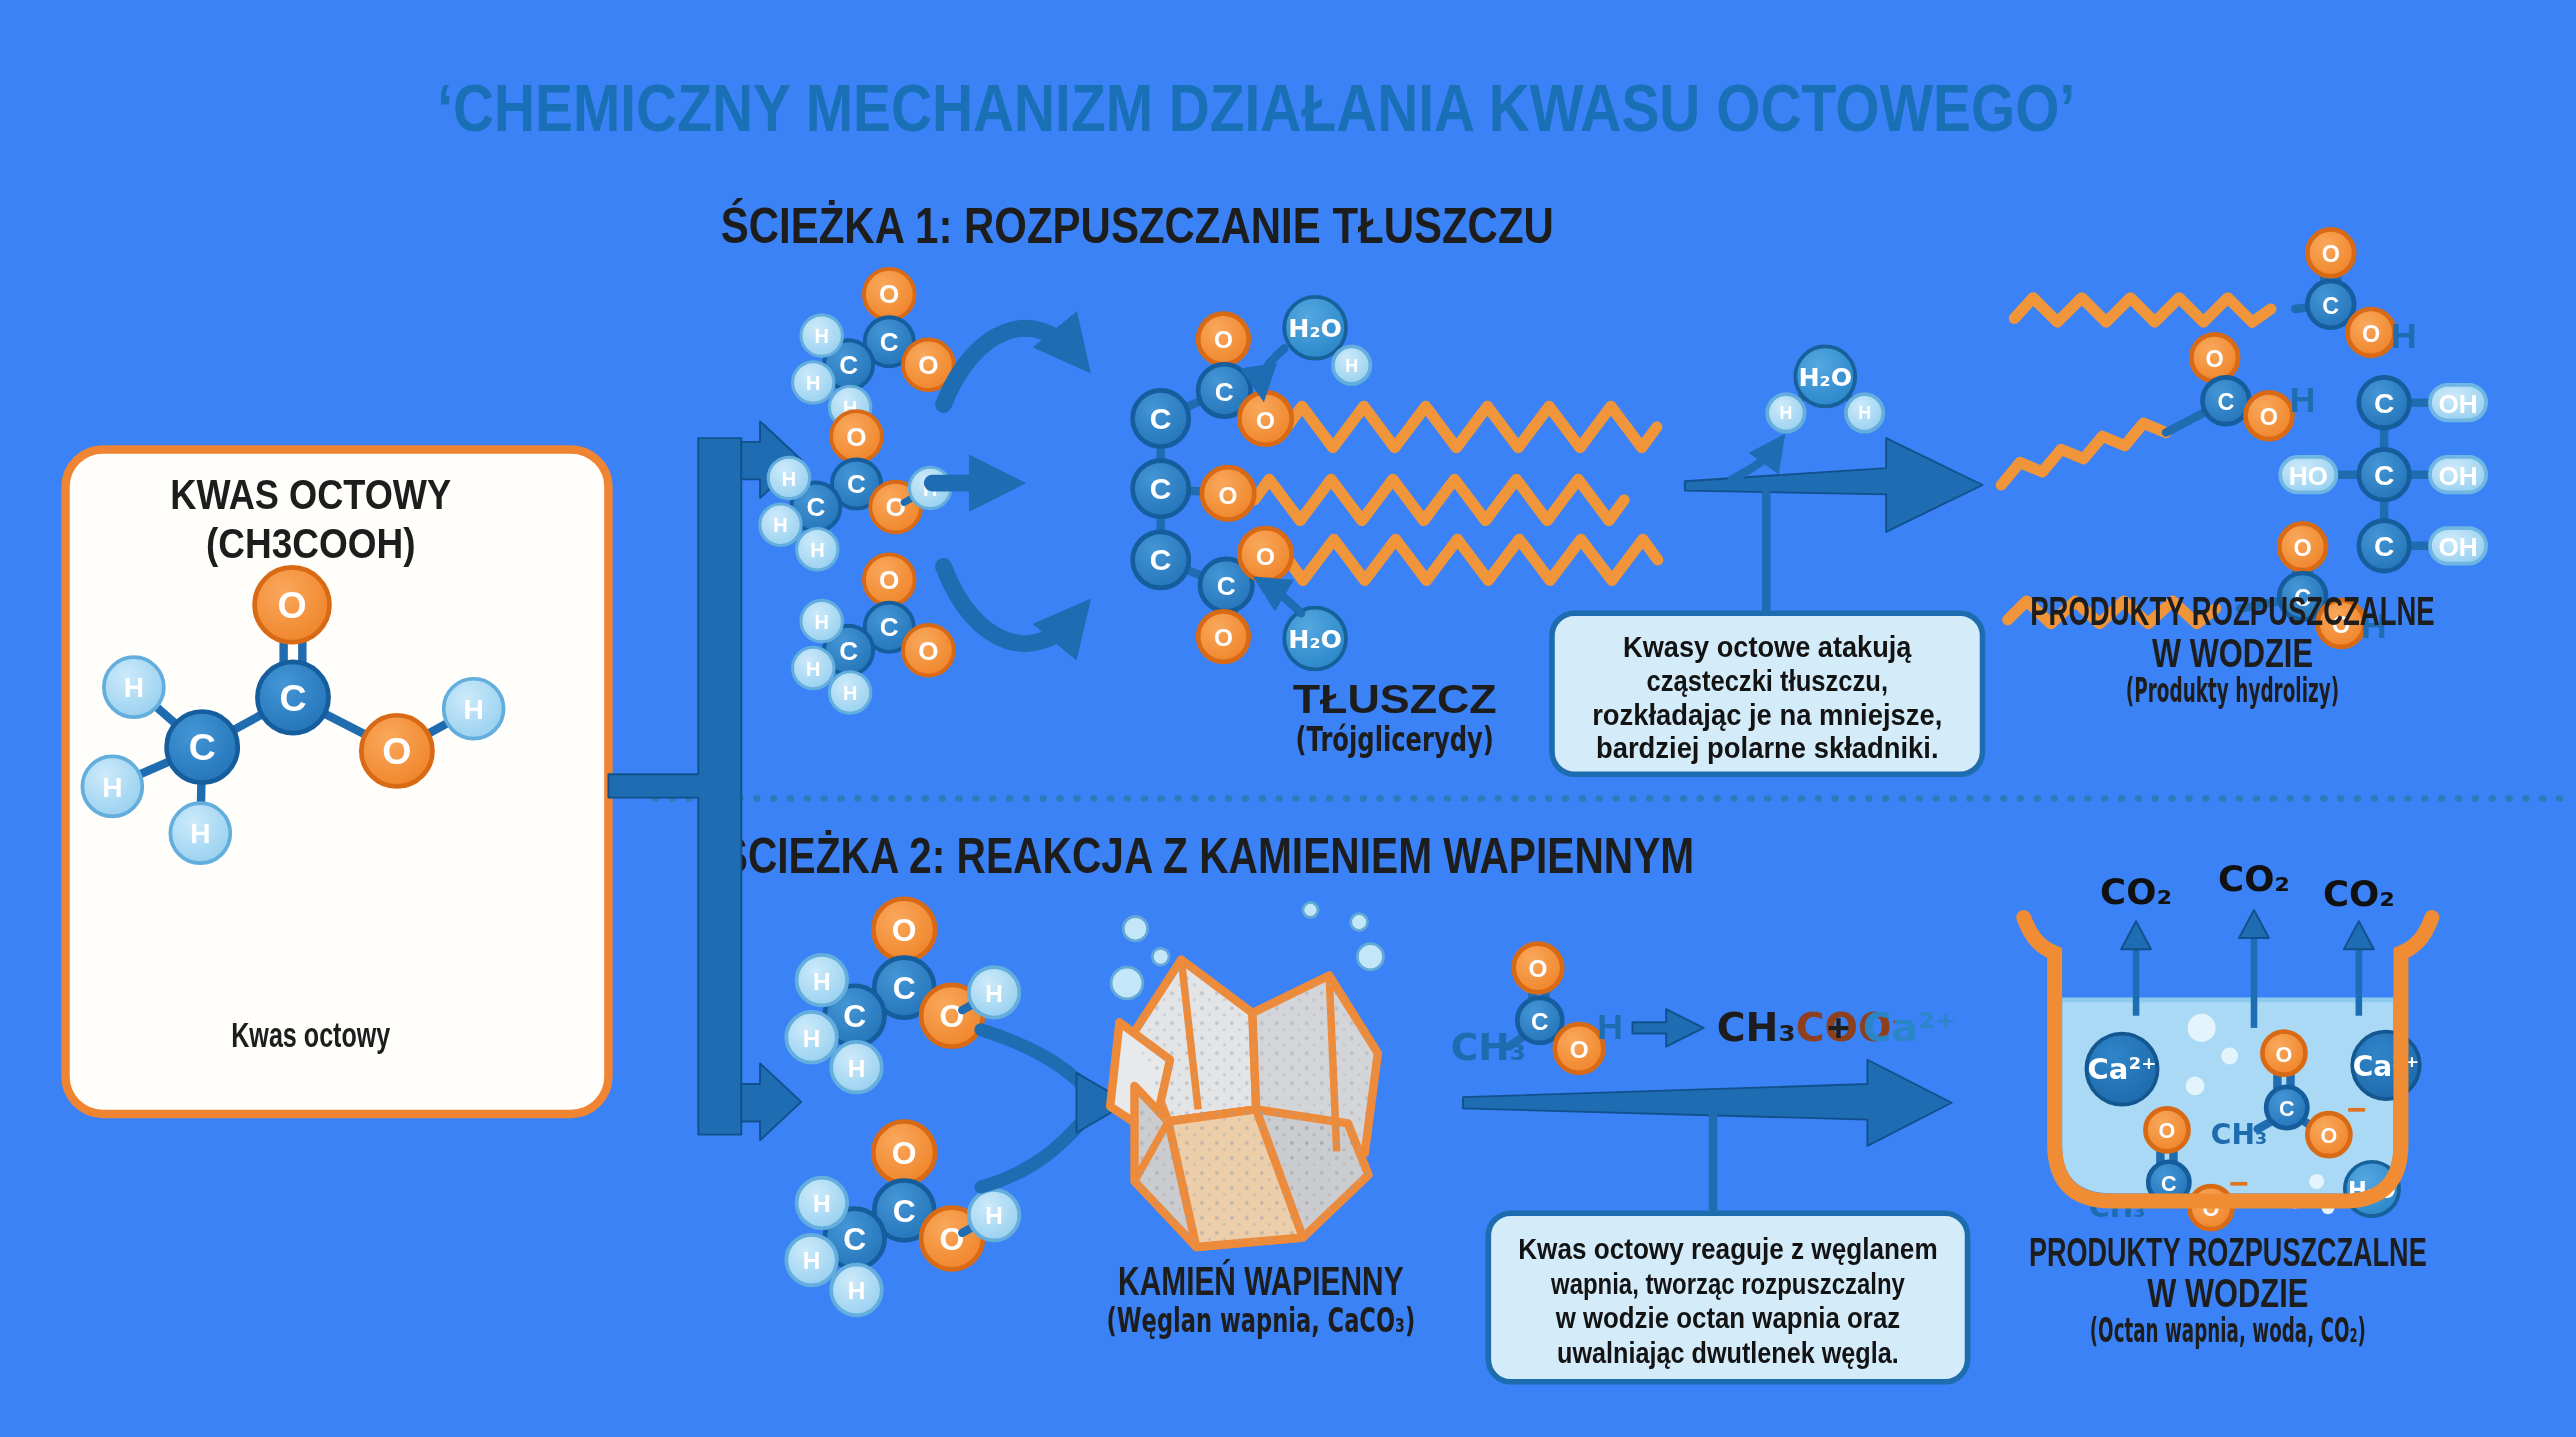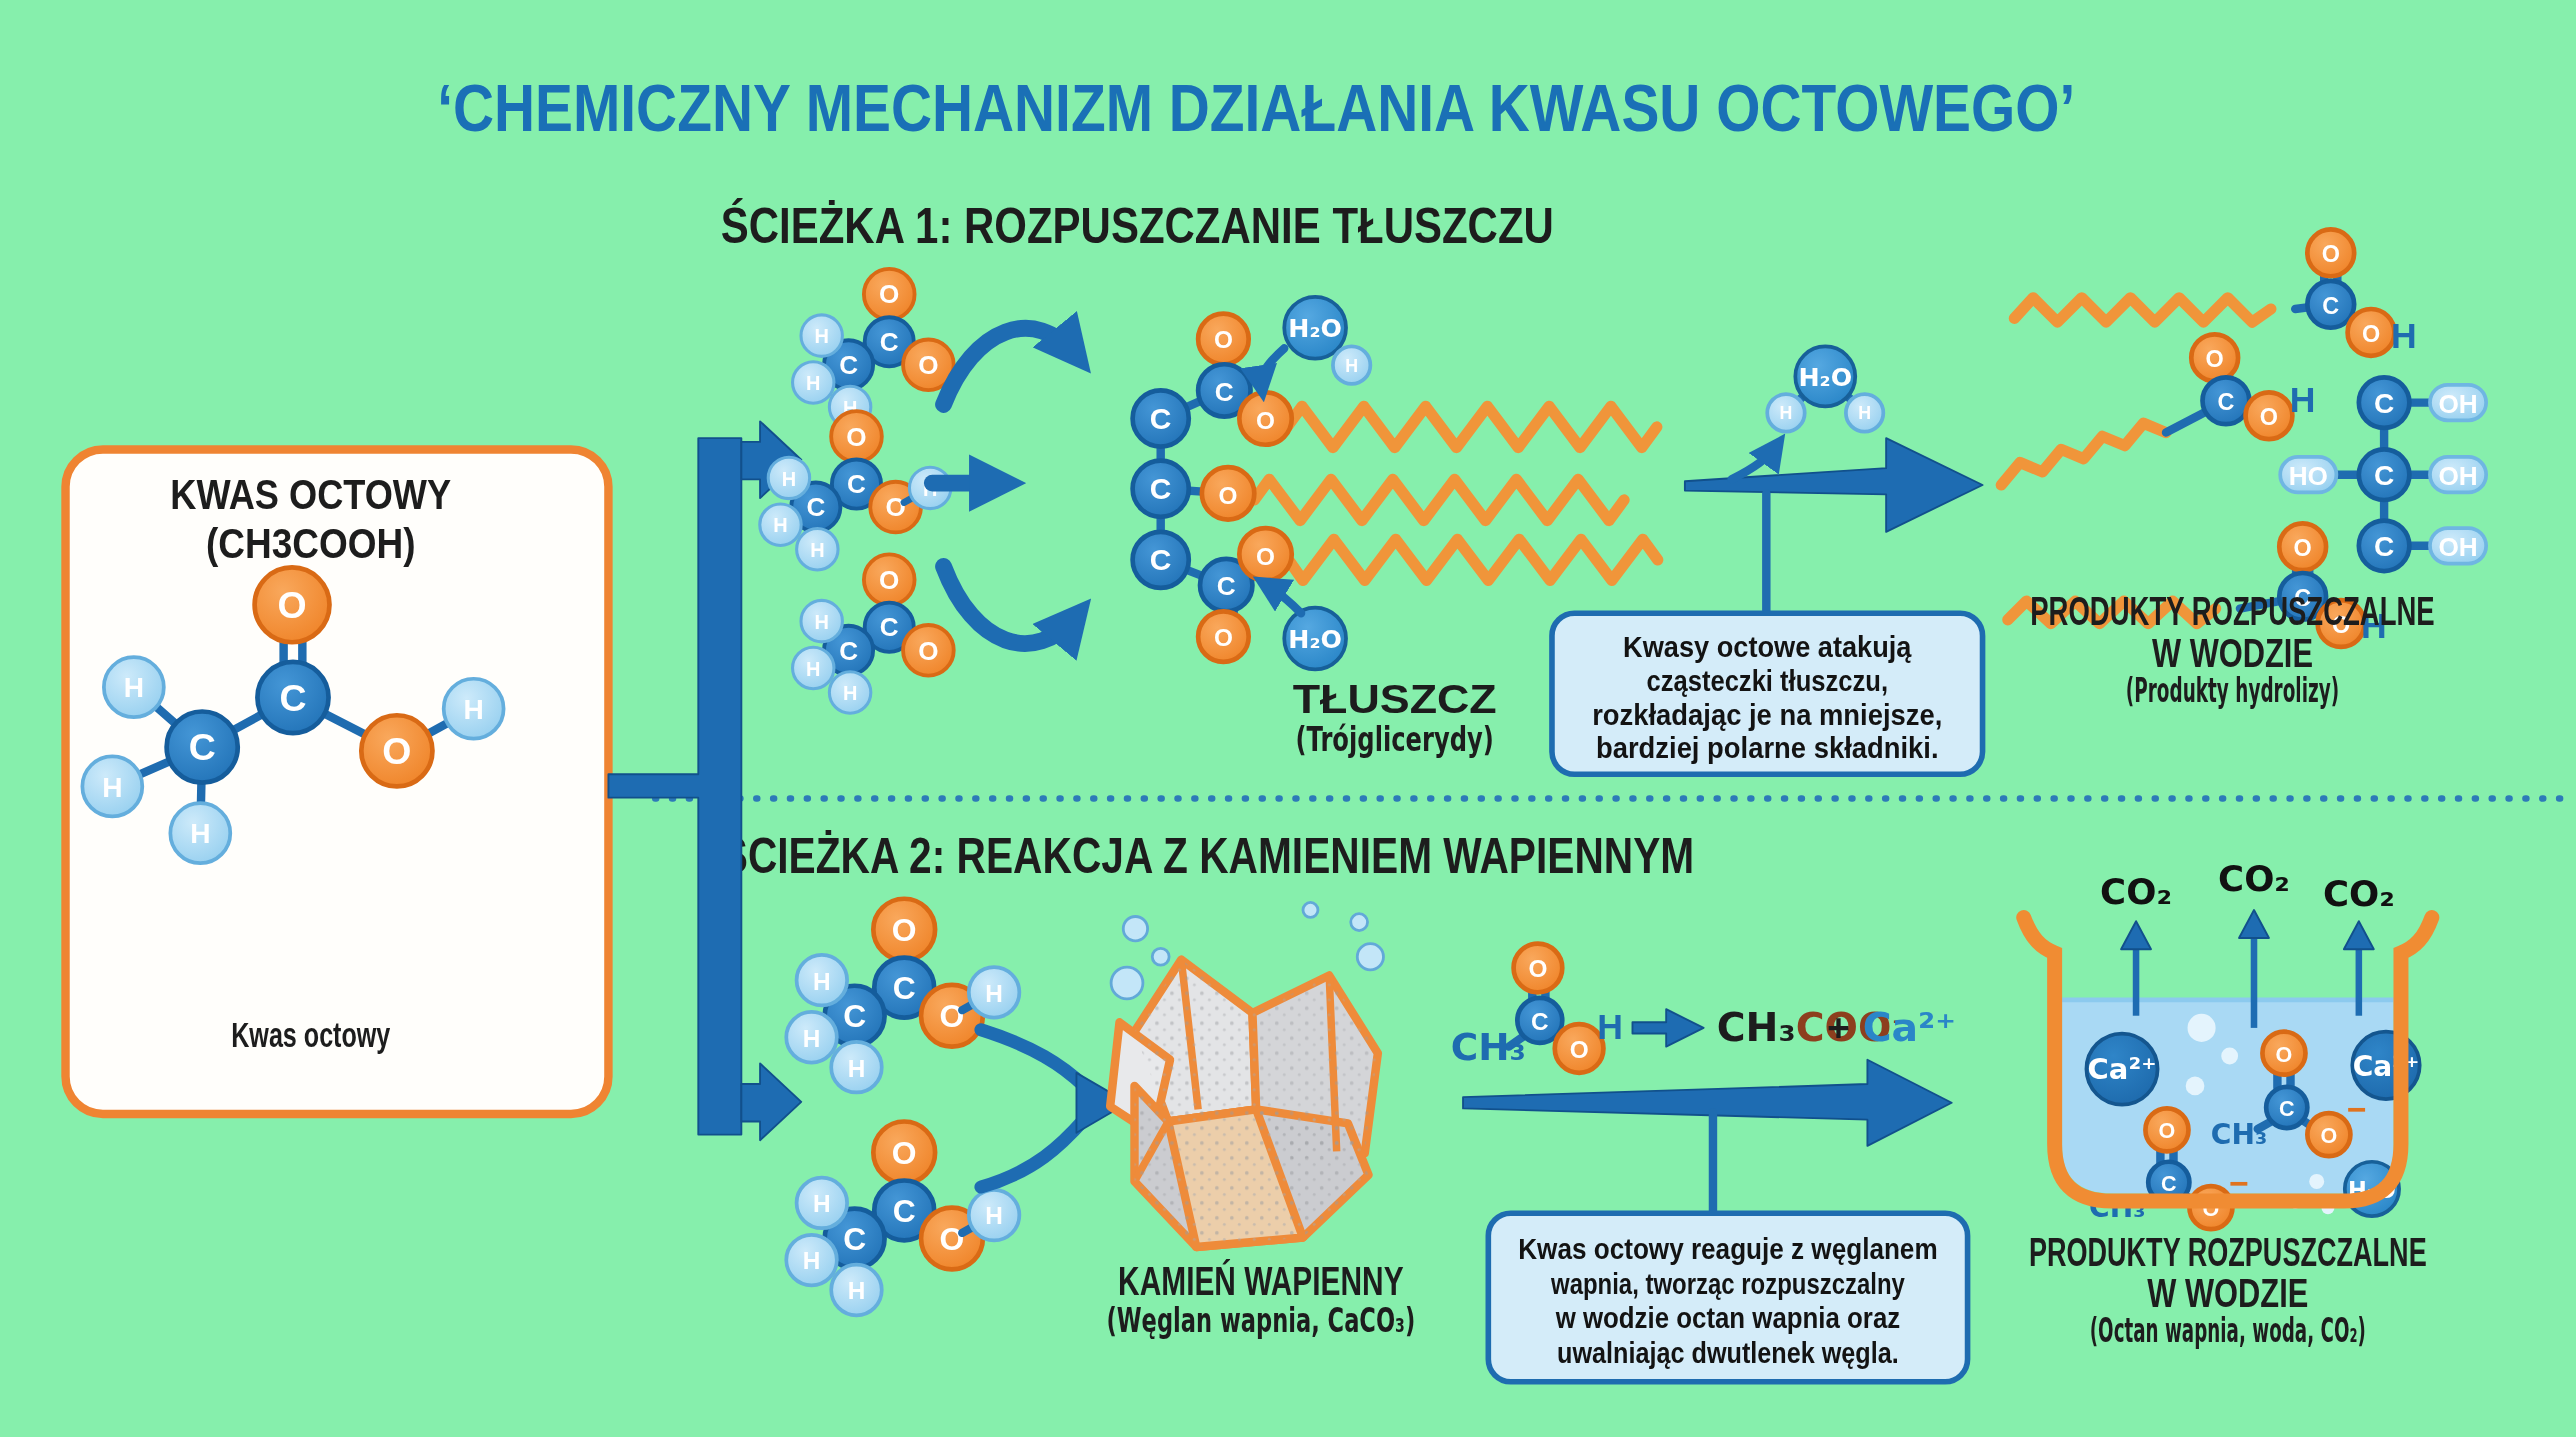--- a/index.html
+++ b/index.html
@@ -1,16 +1,16 @@
 <!DOCTYPE html>
 <html style="font-size:15px"><head>
 <meta charset="utf-8">
 <style>
   html,body{margin:0;padding:0;background:#fbf9f5;}
-  .stage{width:2576px;height:1438px;position:relative;background:#86efac;overflow:hidden;}
+  .stage{width:2576px;height:1438px;position:relative;background:#3b82f6;overflow:hidden;}
   svg{display:block;}
   text{font-family:"Liberation Sans",sans-serif;font-weight:bold;}
   .t-title{font-size:72px;fill:#1a70b6;text-anchor:middle;}
   .t-head{font-size:54px;fill:#1d1d1d;}
   .t-lab{font-size:44px;fill:#1d1d1d;text-anchor:middle;}
   .t-sub{font-size:36px;fill:#1d1d1d;text-anchor:middle;font-family:"DejaVu Sans",sans-serif;}
   .t-box{font-size:31px;fill:#131313;text-anchor:middle;}
   .t-boxtitle{font-size:46px;fill:#1d1d1d;text-anchor:middle;}
   .t-cap{font-size:38px;fill:#1d1d1d;text-anchor:middle;}
   .chem{font-family:"DejaVu Sans",sans-serif;}

